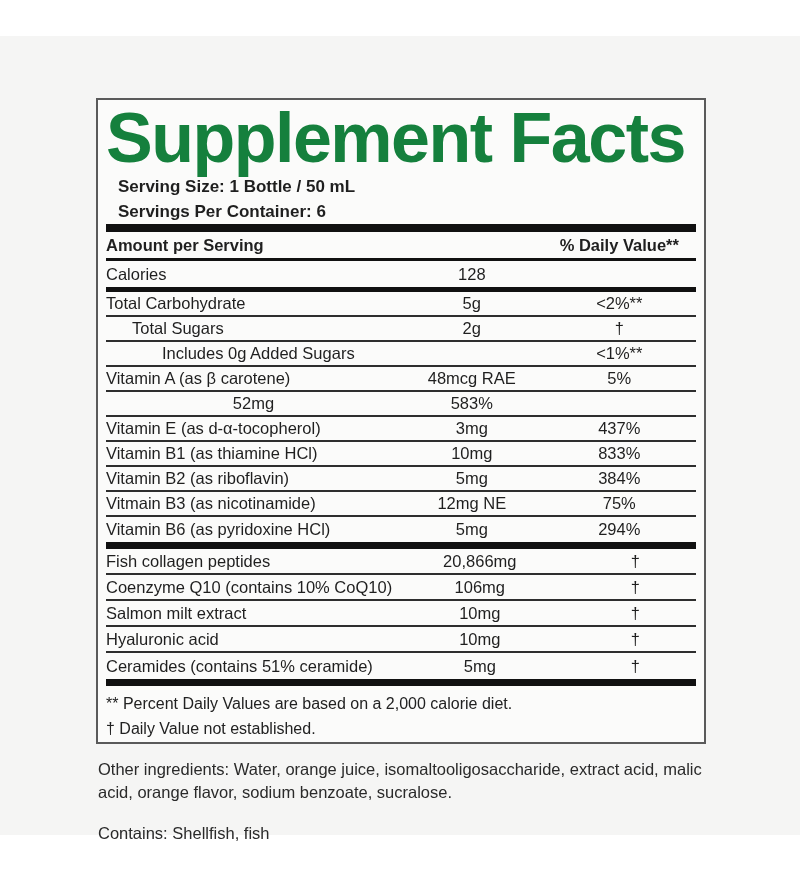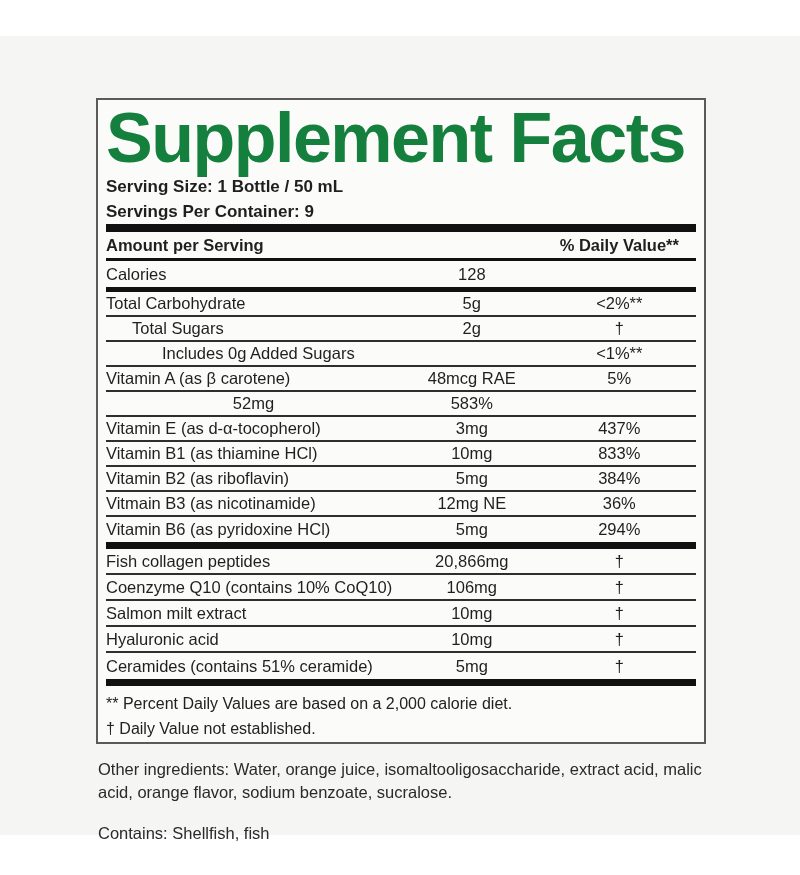--- a/index.html
+++ b/index.html
@@ -17,60 +17,60 @@
   .label-box {
     position:absolute; left:96px; top:62px; width:610px; height:646px;
     background:var(--label-bg,#fbfbfa);
     border:2px solid var(--border,#5a5a5a);
     padding:0 8px;
   }
   .title {
     height:74px; padding-top:2px; font-weight:bold; font-size:70px;
     line-height:72px; letter-spacing:-1.5px; white-space:nowrap; color:#15803d;
   }
-  .lead { display:flex; align-items:center; font-weight:bold; font-size:17px; }
+  .lead { display:flex; align-items:center; font-weight:bold; font-size:17px;margin-left:12px; }
   .lead.first { height:26px; }
   .lead.second { height:24px; }
   .bar { background:var(--bar,#111); }
   .bar-8 { height:8px; } .bar-7 { height:7px; }
   .bar-5 { height:5px; } .bar-3 { height:3px; }
   .row {
     display:grid; grid-template-columns:50% 24% 26%;
     align-items:center; font-size:16.5px; height:25px;
   }
   .row.h26 { height:26px; }
   .c-amt, .c-dv { text-align:center; white-space:nowrap; }
   .c-name { white-space:nowrap; }
   .bold { font-weight:bold; }
   .ind-1 { padding-left:26px; }
   .ind-2 { padding-left:56px; }
   #nutrient-rows .row:not(:last-child),
   #active-rows .row:not(:last-child) { border-bottom:2px solid var(--rule,#2e2e2e); }
-  #active-rows .row { height:26px; }
+  #active-rows .row { height:26px;gap:8px; }
   .footnotes { padding-top:5px; font-size:16px; line-height:25px; color:#222; }
   .other-ing {
     position:absolute; left:98px; top:722px; width:608px;
     font-size:16.5px; line-height:23px; color:#2a2a2a;
   }
   .contains {
     position:absolute; left:98px; top:788px; width:608px;
     font-size:16.5px; color:#2a2a2a;
   }
 </style>
 </head>
 <body>
 
 <div class="page">
   <div class="panel">
 
     <div class="label-box">
       <div class="title">Supplement Facts</div>
 
       <div class="lead first">Serving Size: 1 Bottle / 50 mL</div>
-      <div class="lead second">Servings Per Container: 9</div>
+      <div class="lead second">Servings Per Container: 6</div>
 
       <div class="bar bar-8"></div>
 
       <div class="row h26">
         <span class="c-name bold">Amount per Serving</span>
         <span class="c-amt"></span>
         <span class="c-dv bold">% Daily Value**</span>
       </div>
 
       <div class="bar bar-3"></div>
@@ -127,21 +127,21 @@
 
   <div class="row">
     <span class="c-name">Vitamin B2 (as riboflavin)</span>
     <span class="c-amt">5mg</span>
     <span class="c-dv">384%</span>
   </div>
 
   <div class="row">
     <span class="c-name">Vitmain B3 (as nicotinamide)</span>
     <span class="c-amt">12mg NE</span>
-    <span class="c-dv">36%</span>
+    <span class="c-dv">75%</span>
   </div>
 
   <div class="row">
     <span class="c-name">Vitamin B6 (as pyridoxine HCl)</span>
     <span class="c-amt">5mg</span>
     <span class="c-dv">294%</span>
   </div>
 </div>
 
       <div class="bar bar-7"></div>

